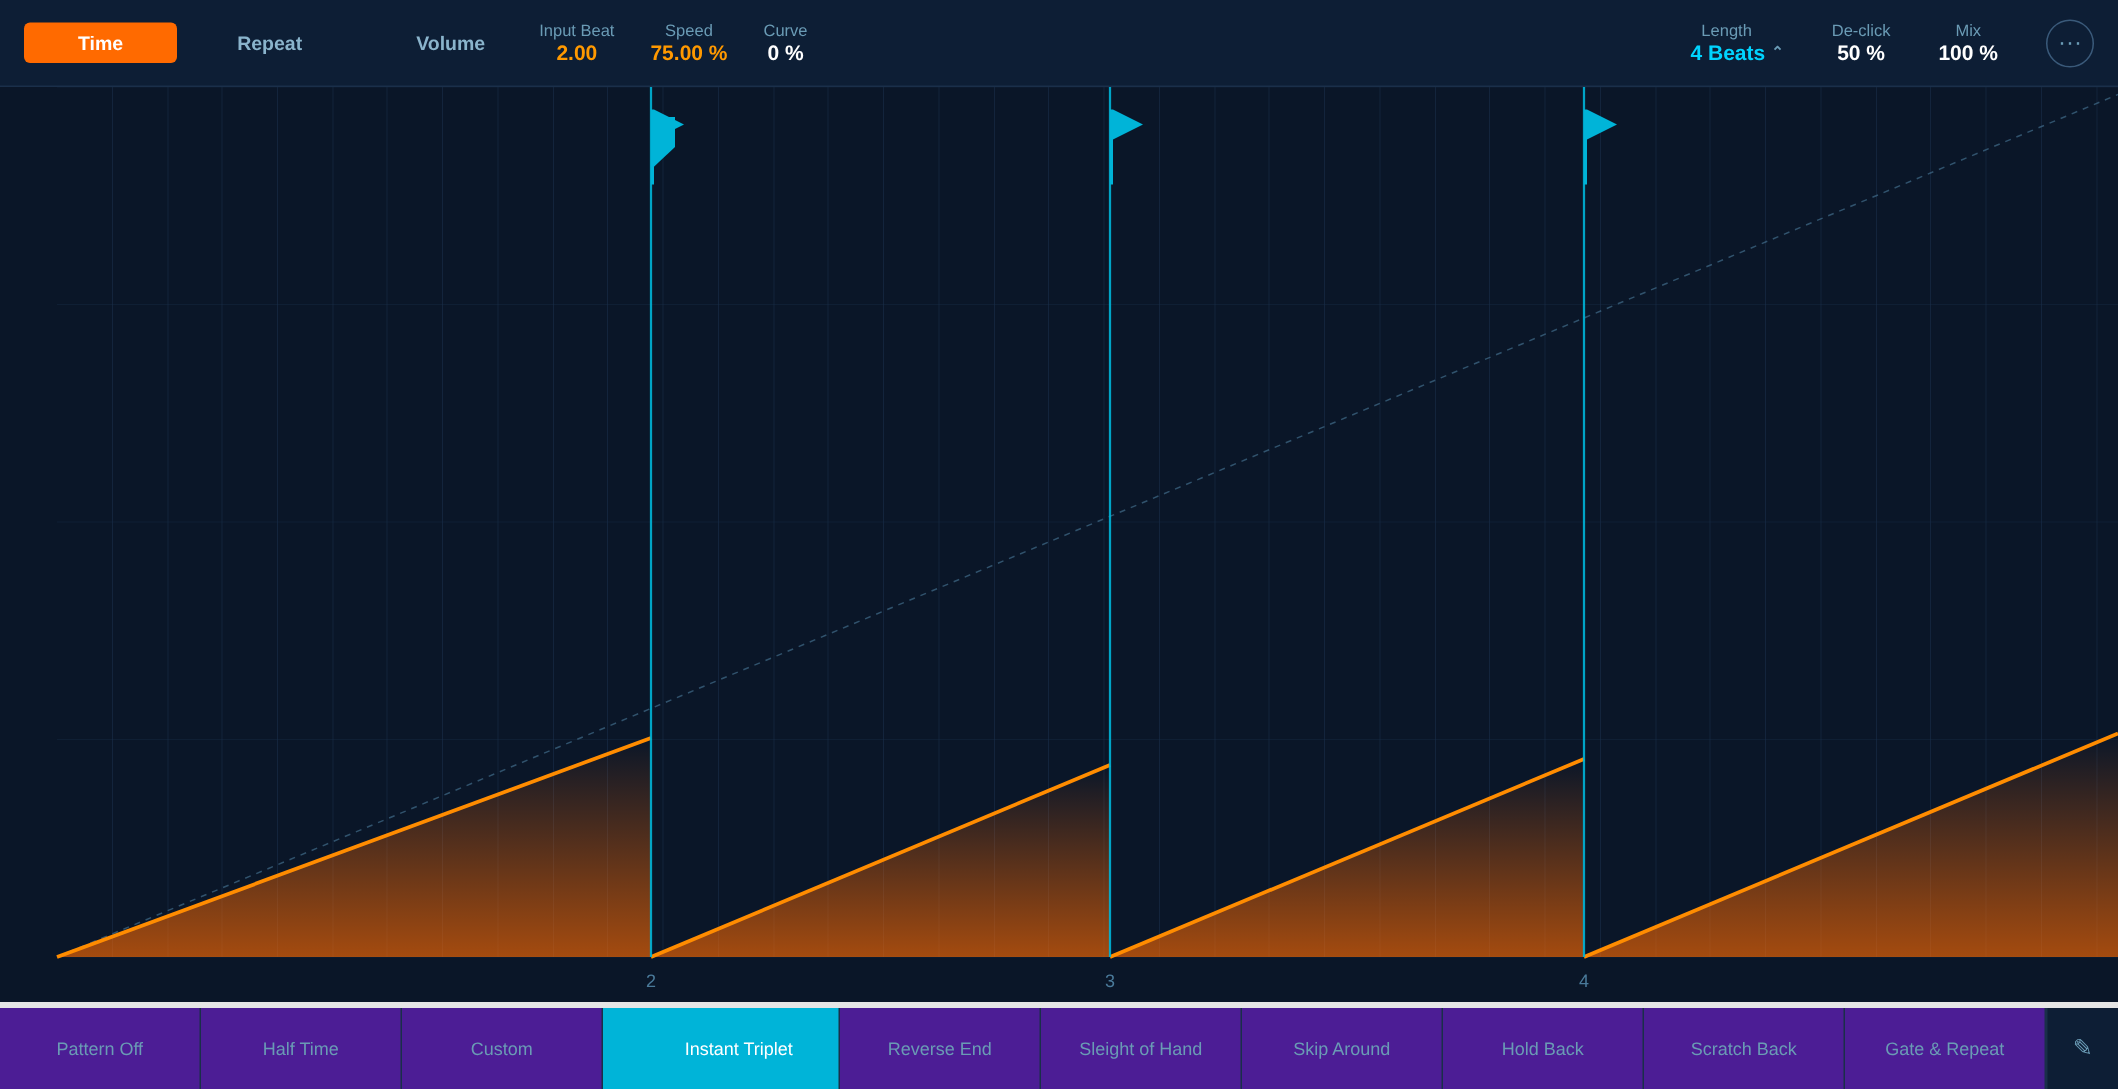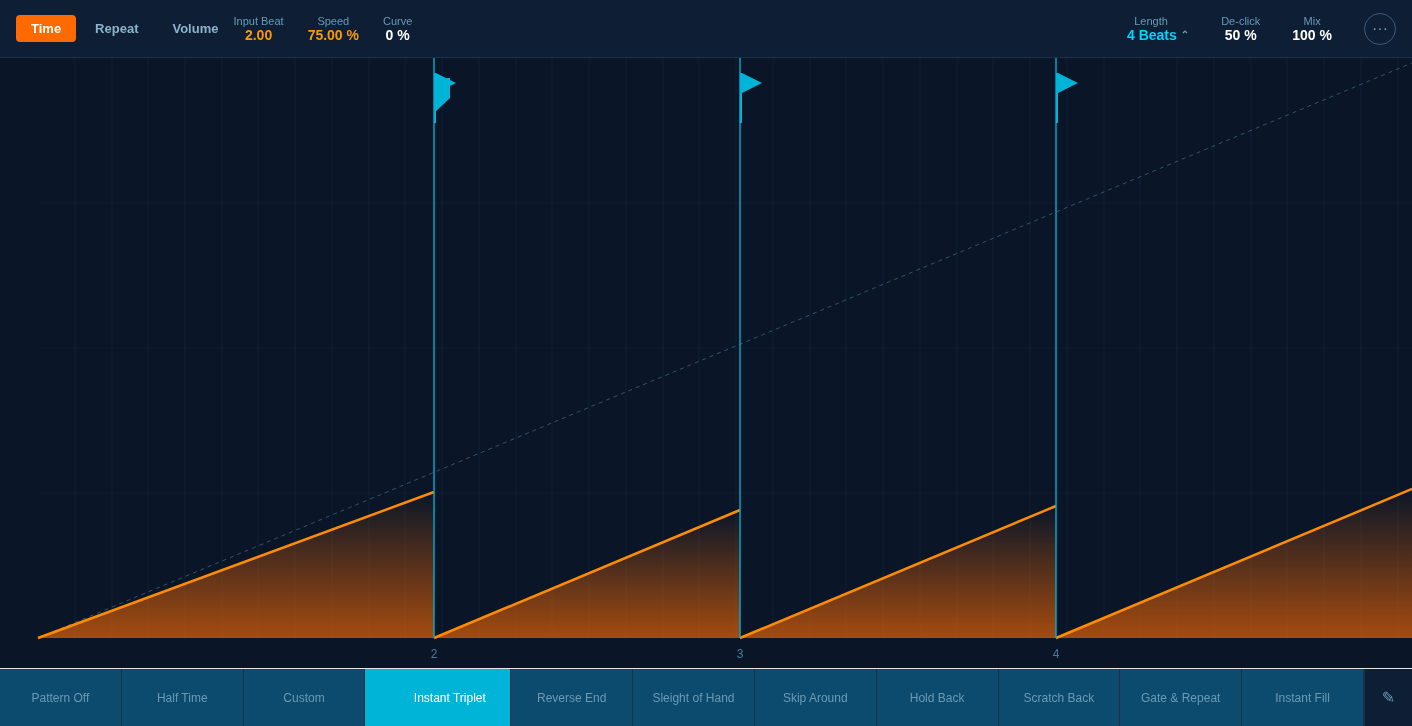--- a/index.html
+++ b/index.html
@@ -19,21 +19,21 @@
       height: 58px;
       background: #0d1e35;
       padding: 0 16px;
       border-bottom: 1px solid #1a2f4a;
     }
     .header-tabs {
       display: flex;
       gap: 4px;
     }
     .header-tab {
-      padding: 6px 15px;
+      padding: 6px 36px;
       border-radius: 4px;
       font-size: 13px;
       font-weight: 600;
       cursor: pointer;
       border: none;
     }
     .header-tab.active {
       background: #ff6a00;
       color: #fff;
     }
@@ -141,22 +141,23 @@
       top: 0; left: 0;
       width: 100%;
       height: 100%;
     }
 
     
     .bottom-bar {
       display: flex;
       align-items: stretch;
       height: 58px;
-      background: #0c4a6e;
-      border-top: 1px solid #e5e5e5;
+      background: #4c1d95;
+      border-top: 4px solid #e5e5e5;
+      justify-content: center;
     }
     .bottom-btn {
       flex: 1;
       display: flex;
       align-items: center;
       justify-content: center;
       font-size: 12px;
       color: #6a9bb5;
       cursor: pointer;
       border: none;
@@ -356,15 +357,14 @@
   <button class="bottom-btn">Pattern Off</button>
   <button class="bottom-btn">Half Time</button>
   <button class="bottom-btn">Custom</button>
   <button class="bottom-btn active">Instant Triplet</button>
   <button class="bottom-btn">Reverse End</button>
   <button class="bottom-btn">Sleight of Hand</button>
   <button class="bottom-btn">Skip Around</button>
   <button class="bottom-btn">Hold Back</button>
   <button class="bottom-btn">Scratch Back</button>
   <button class="bottom-btn">Gate &amp; Repeat</button>
-  <button class="bottom-btn">Instant Fill</button>
   <div class="bottom-edit">✎</div>
 </div>
 
 </body></html>

